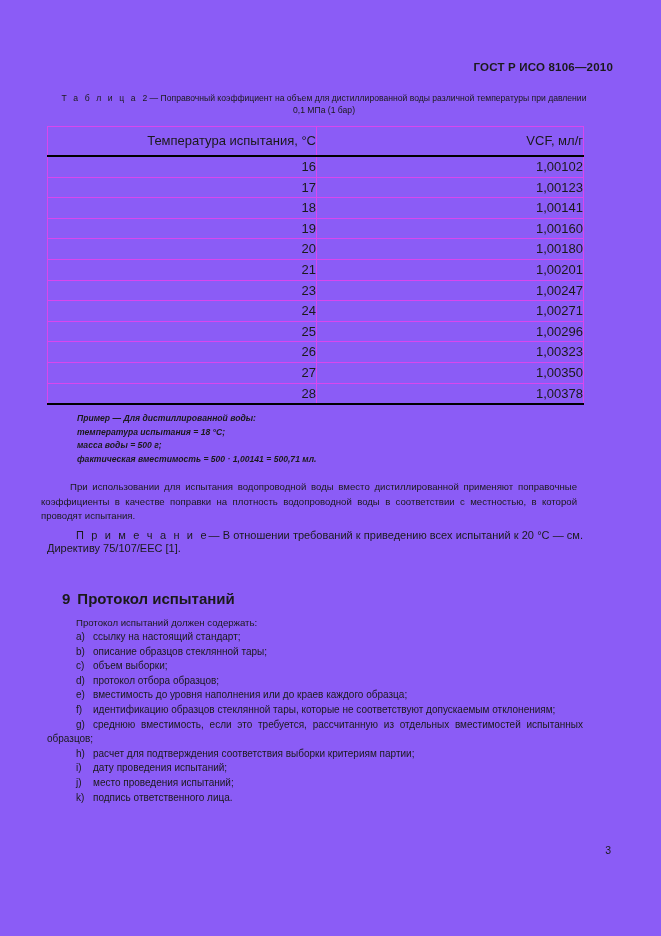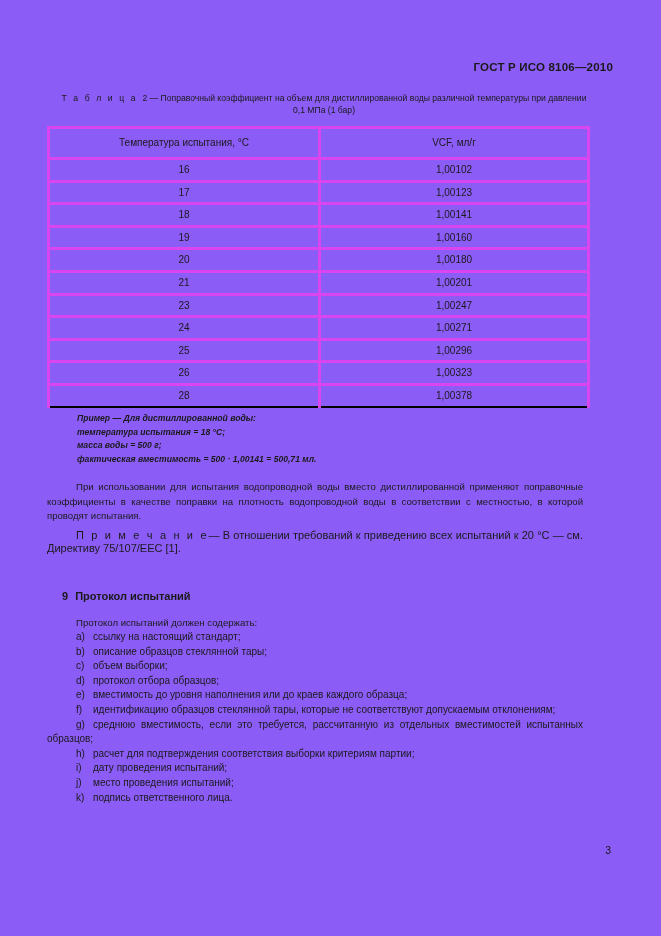--- a/index.html
+++ b/index.html
@@ -51,24 +51,24 @@
   
   .vcf-table {
     position: absolute;
     left: 47px;
     top: 126px;
     width: 534px;
     border-collapse: collapse;
     table-layout: fixed;
   }
   .vcf-table td, .vcf-table th {
-    border: 3px solid #d946ef;
-    font-size: 10px;
+    border: 1px solid #d946ef;
+    font-size: 13px;
     font-weight: normal;
-    text-align: center;
+    text-align: right;
     padding: 0;
     height: 19.6px;
     line-height: 19.6px;
   }
   .vcf-table thead th {
     height: 28px;
     line-height: 28px;
     border-bottom: 2px solid #000;
   }
   .vcf-table .col-temp { width: 268px; }
@@ -90,21 +90,21 @@
   }
 
   
   .para {
     position: absolute;
     font-size: 9.6px;
     line-height: 14.6px;
     text-align: justify;
   }
   .para-main {
-    left: 47px;
+    left: 41px;
     top: 480px;
     width: 536px;
     text-indent: 29px;
   }
   .note {
     position: absolute;
     left: 47px;
     top: 529px;
     width: 536px;
     font-size: 11px;
@@ -114,21 +114,21 @@
   }
   .note .note-word {
     letter-spacing: 2.1px;
   }
 
   
   .section-heading {
     position: absolute;
     left: 62px;
     top: 590px;
-    font-size: 11px;
+    font-size: 15px;
     font-weight: bold;
     white-space: nowrap;
   }
   .section-heading .num {
     margin-right: 7px;
   }
 
   
   .list-intro {
     position: absolute;
@@ -228,20 +228,24 @@
       </tr>
       <tr>
         <td>25</td>
         <td>1,00296</td>
       </tr>
       <tr>
         <td>26</td>
         <td>1,00323</td>
       </tr>
       <tr>
+        <td>27</td>
+        <td>1,00350</td>
+      </tr>
+      <tr>
         <td>28</td>
         <td>1,00378</td>
       </tr>
     </tbody>
   </table>
 
   <div class="example">
     <div>Пример — Для дистиллированной воды:</div>
     <div>температура испытания = 18 °С;</div>
     <div>масса воды = 500 г;</div>

